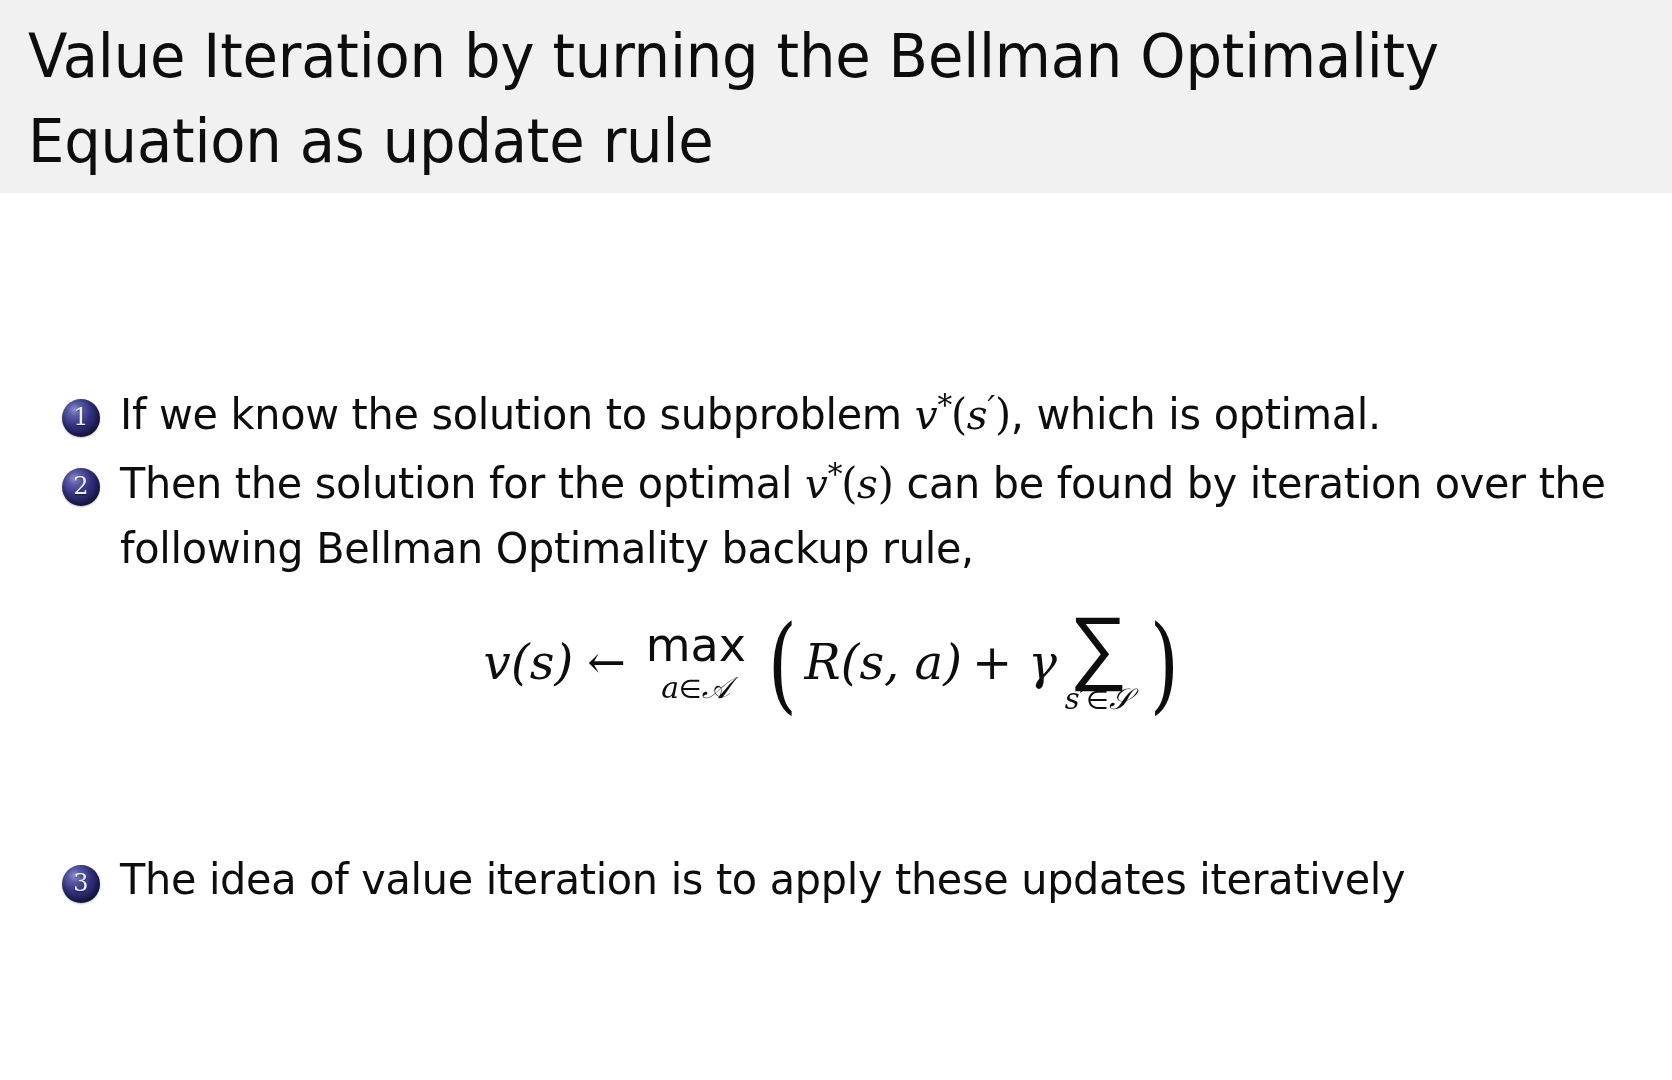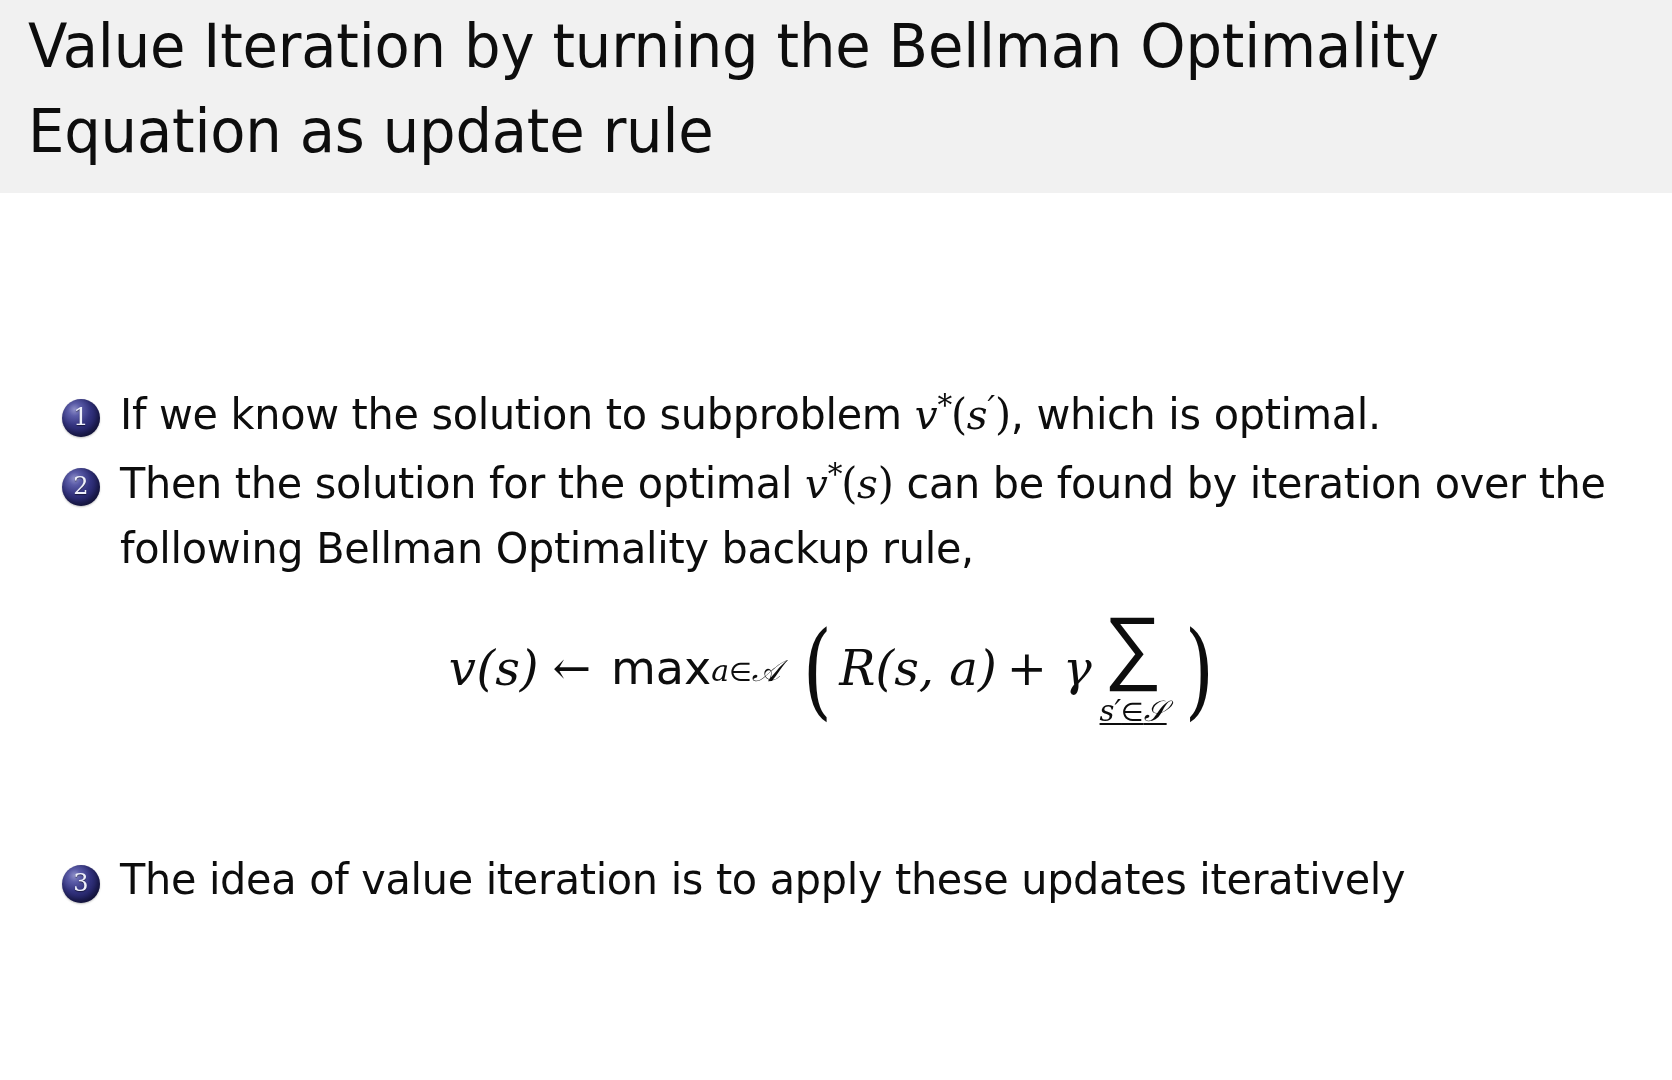--- a/index.html
+++ b/index.html
@@ -18,21 +18,21 @@
 
   
   .title-band {
     position: absolute;
     left: 0;
     top: 0;
     width: 1672px;
     height: 193px;
     background: #f1f1f1;
     box-sizing: border-box;
-    padding: 4px 40px 0 28px;
+    padding: 14px 40px 0 28px;
   }
   .slide-title {
     font-family: "DejaVu Sans", sans-serif;
     font-size: 60px;
     line-height: 1.42;
     font-weight: 400;
     color: #0d0d0d;
     letter-spacing: -0.2px;
     white-space: pre-line;
     transform: scaleX(0.96);
@@ -150,21 +150,21 @@
   .equation .arrow {
     font-style: normal;
     font-size: 46px;
     margin: 0 14px;
   }
   .eq-lhs { letter-spacing: 0.5px; }
 
   
   .bigop {
     display: inline-flex;
-    flex-direction: row;
+    flex-direction: column;
     align-items: center;
     justify-content: center;
     margin: 0 6px;
     position: relative;
   }
   .bigop .op-main {
     font-style: normal;
     font-family: "DejaVu Sans", sans-serif;
     font-size: 46px;
     line-height: 1;
@@ -200,23 +200,22 @@
     font-family: "DejaVu Sans", sans-serif;
     font-size: 82px;
     line-height: 0.85;
     font-weight: 300;
   }
   .sumop .sum-sub {
     font-family: "DejaVu Serif", serif;
     font-style: italic;
     font-size: 29px;
     line-height: 1;
-    margin-top: 16px;
+    margin-top: 4px;
     white-space: nowrap;
-    text-decoration: underline;
   }
 
   .paren-big {
     font-family: "DejaVu Serif", serif;
     font-style: normal;
     font-size: 104px;
     line-height: 0;
     font-weight: 300;
     position: relative;
     top: 2px;

